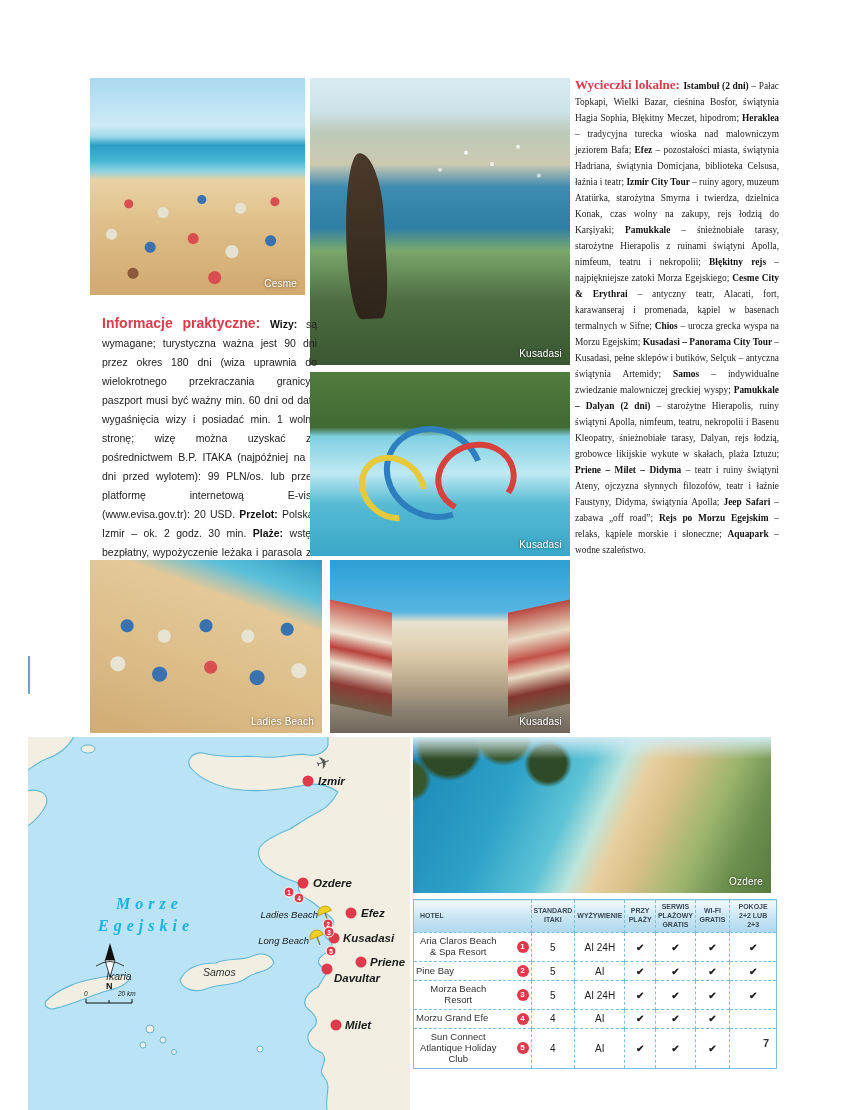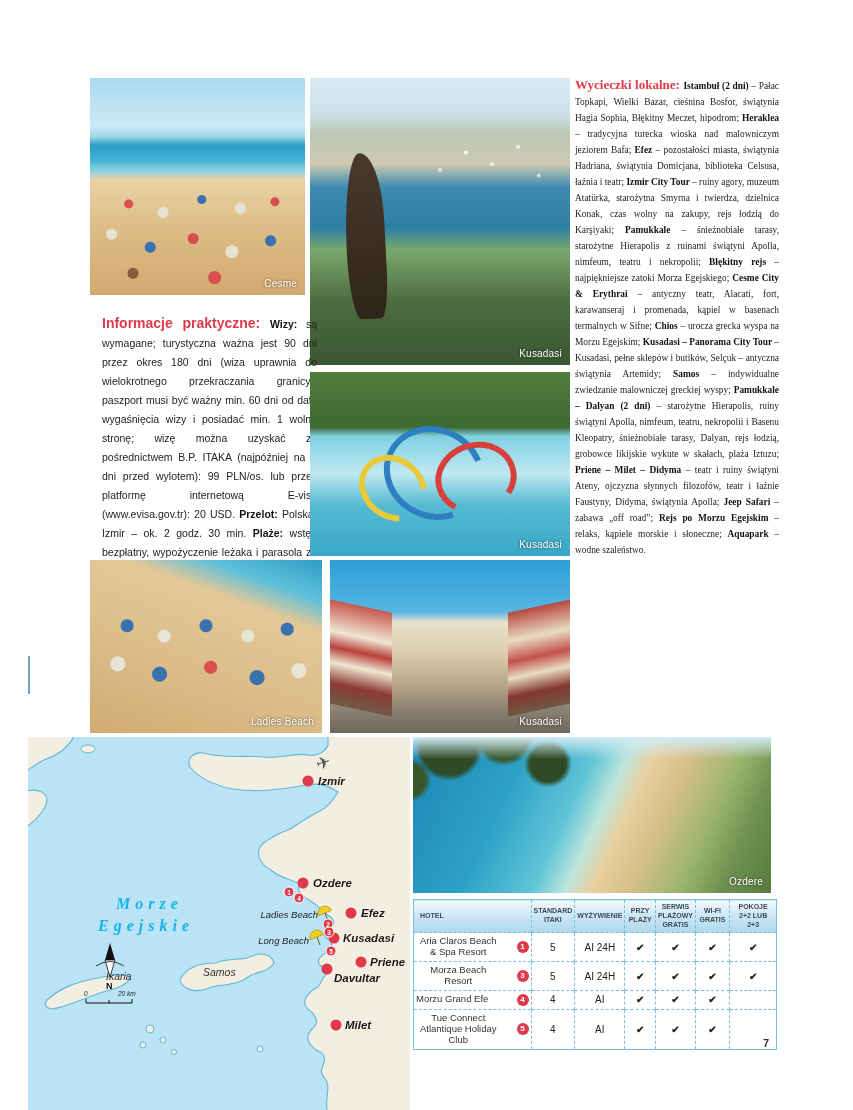--- a/index.html
+++ b/index.html
@@ -320,20 +320,34 @@
           <td class="c-num">5</td>
           <td class="c-board">AI 24H</td>
           <td class="c-check">✔</td>
           <td class="c-check">✔</td>
           <td class="c-check">✔</td>
           <td class="c-check">✔</td>
         </tr>
         <tr>
           <td class="c-hotel">
             <span class="hotel-cell-inner">
+              <span class="hotel-name">Pine Bay</span>
+              <span class="badge">2</span>
+            </span>
+          </td>
+          <td class="c-num">5</td>
+          <td class="c-board">AI</td>
+          <td class="c-check">✔</td>
+          <td class="c-check">✔</td>
+          <td class="c-check">✔</td>
+          <td class="c-check">✔</td>
+        </tr>
+        <tr>
+          <td class="c-hotel">
+            <span class="hotel-cell-inner">
               <span class="hotel-name">Morza Beach Resort</span>
               <span class="badge">3</span>
             </span>
           </td>
           <td class="c-num">5</td>
           <td class="c-board">AI 24H</td>
           <td class="c-check">✔</td>
           <td class="c-check">✔</td>
           <td class="c-check">✔</td>
           <td class="c-check">✔</td>
@@ -348,21 +362,21 @@
           <td class="c-num">4</td>
           <td class="c-board">AI</td>
           <td class="c-check">✔</td>
           <td class="c-check">✔</td>
           <td class="c-check">✔</td>
           <td class="c-check"></td>
         </tr>
         <tr>
           <td class="c-hotel">
             <span class="hotel-cell-inner">
-              <span class="hotel-name">Tue Connect Atlantique Holiday Club</span>
+              <span class="hotel-name">Sun Connect Atlantique Holiday Club</span>
               <span class="badge">5</span>
             </span>
           </td>
           <td class="c-num">4</td>
           <td class="c-board">AI</td>
           <td class="c-check">✔</td>
           <td class="c-check">✔</td>
           <td class="c-check">✔</td>
           <td class="c-check"></td>
         </tr>

